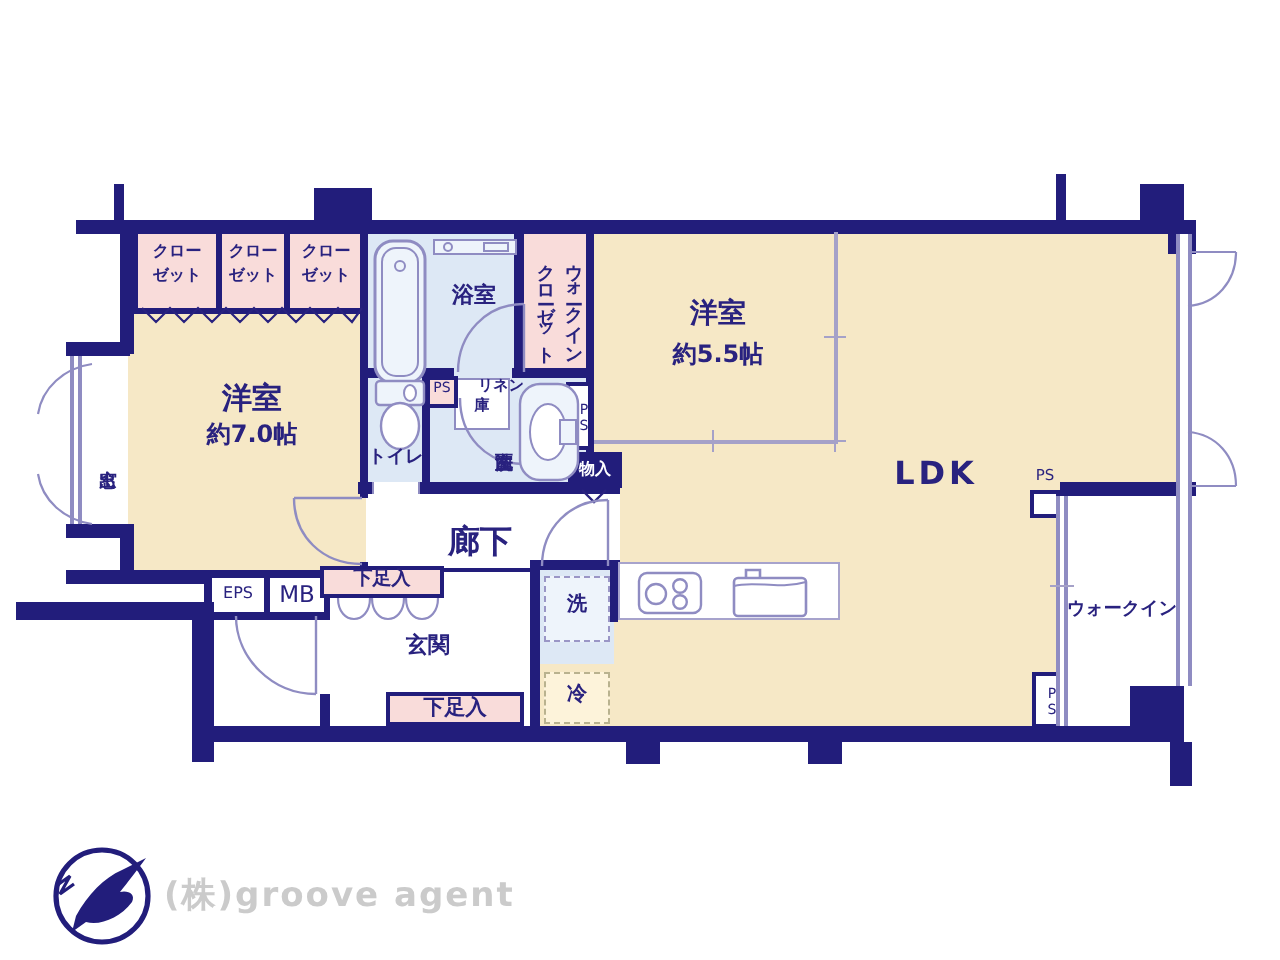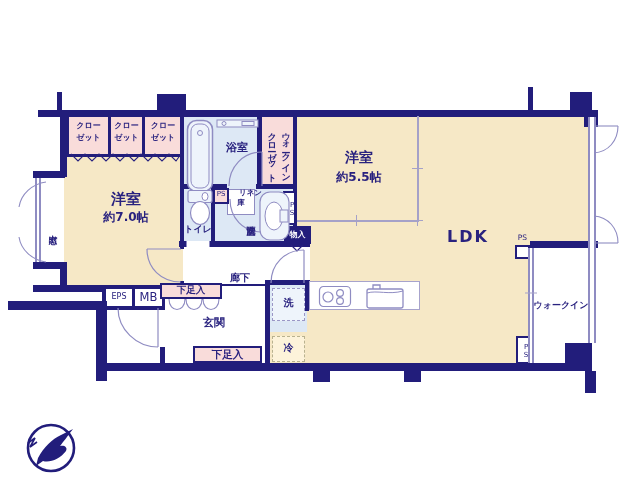--- a/index.html
+++ b/index.html
@@ -228,33 +228,34 @@
   <div class="lbl" style="left:227px;top:189px;width:47px;font-size:7.5px">リネン</div>
   <div class="lbl" style="left:227px;top:199px;width:28px;font-size:7.5px">庫</div>
   <div class="lbl v" style="left:242px;top:197px;width:13px;height:44px;font-size:9px">洗面室</div>
   <div class="lbl v" style="left:284px;top:196px;width:11px;height:26px;font-size:7px;font-weight:normal">PS</div>
   <div class="lbl" style="left:284px;top:231px;width:27px;font-size:8px;color:#fff">物入</div>
   <div class="lbl" style="left:182px;top:224px;width:32px;font-size:9px">トイレ</div>
 
   <div class="lbl" style="left:443px;top:228px;width:50px;font-size:16px;letter-spacing:2px">LDK</div>
   <div class="lbl" style="left:509px;top:234px;width:27px;font-size:7.5px;font-weight:normal">PS</div>
 
-  <div class="lbl" style="left:221px;top:272px;width:38px;font-size:10px">廊下</div>
+  <div class="lbl" style="left:221px;top:262px;width:38px;font-size:16px">廊下</div>
   <div class="lbl" style="left:160px;top:285px;width:62px;font-size:9.5px">下足入</div>
   <div class="lbl" style="left:194px;top:317px;width:40px;font-size:11px">玄関</div>
   <div class="lbl" style="left:193px;top:349px;width:69px;font-size:10.5px">下足入</div>
 
   <div class="lbl" style="left:106px;top:293px;width:26px;font-size:8px;font-weight:normal">EPS</div>
   <div class="lbl" style="left:135px;top:291px;width:27px;font-size:11.5px;font-weight:normal">MB</div>
 
   <div class="lbl" style="left:272px;top:297px;width:33px;font-size:10px">洗</div>
   <div class="lbl" style="left:272px;top:342px;width:33px;font-size:10px">冷</div>
 
   <div class="lbl" style="left:532px;top:300px;width:58px;font-size:9px">ウォークイン</div>
   <div class="lbl v" style="left:518px;top:340px;width:11px;height:21px;font-size:7px;font-weight:normal">PS</div>
 
   <svg style="left:23px;top:422px" width="56" height="54" viewBox="0 0 56 54">
     <circle cx="28" cy="26" r="23" fill="#fff" stroke="#221d7b" stroke-width="2.6"></circle>
     <path d="M15,36 C21,25 29,17 38,13 L50,7 C44,15 41,19 37,24 C41,23 45,25 43,29 C37,37 27,41 20,39 L13,44 Z" fill="#221d7b"></path>
     <polyline points="5,21 12,16 7,25 14,20" fill="none" stroke="#221d7b" stroke-width="1.6"></polyline>
   </svg>
+  <div class="a" style="left:82px;top:436px;width:240px;font-size:17px;color:#cbcbcb;letter-spacing:1px;font-weight:bold">(株)groove agent</div>
 
 </div>
 
 </body></html>

